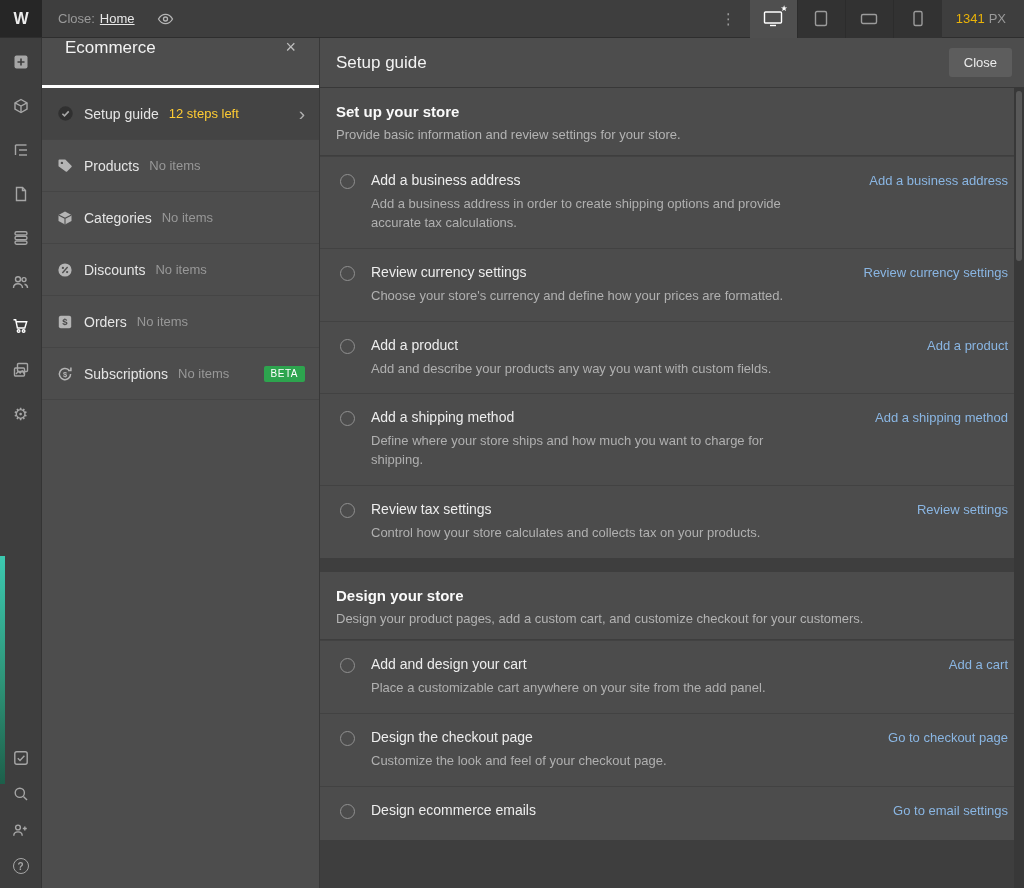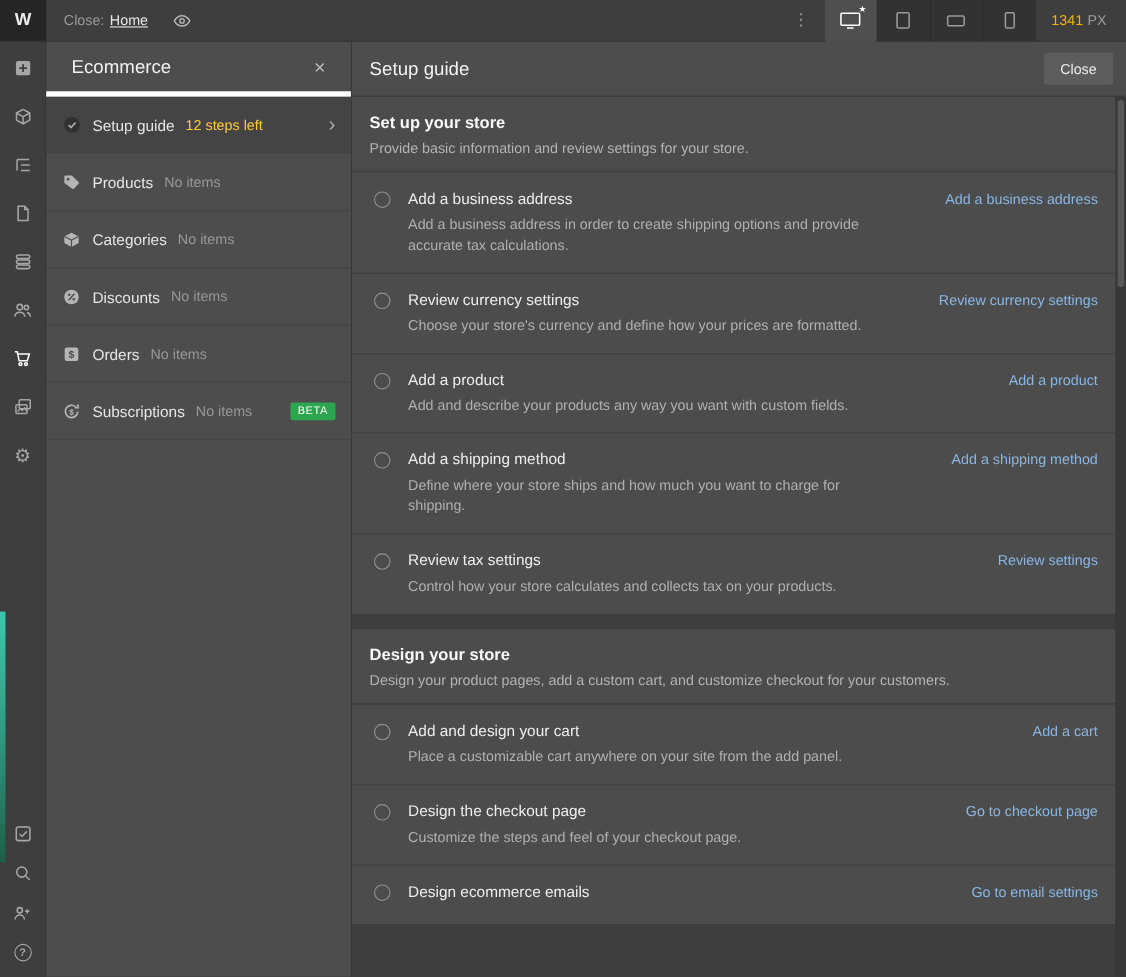--- a/index.html
+++ b/index.html
@@ -40,38 +40,38 @@
   .rcell{width:42px;height:44px;display:flex;align-items:center;justify-content:center;cursor:pointer;}
   .rcell svg{stroke:#a6a6a6;fill:none;stroke-width:1.4;}
   .rcell.active svg{stroke:#ffffff;}
   .rail-bottom{margin-top:auto;padding-bottom:4px;display:flex;flex-direction:column;}
   .rail-bottom .rcell{height:36px;}
   .gear-glyph{font-size:17px;color:#a6a6a6;line-height:1;}
   .help-glyph{width:16px;height:16px;border:1.4px solid #a6a6a6;border-radius:50%;color:#a6a6a6;font-size:10px;font-weight:700;display:flex;align-items:center;justify-content:center;}
 
   
   .panel{width:278px;flex:0 0 278px;background:#4d4d4d;border-right:1px solid #383838;display:flex;flex-direction:column;}
-  .panel-header{height:50px;flex:0 0 50px;display:flex;align-items:center;justify-content:space-between;padding:0 23px;border-bottom:5px solid #ffffff;}
+  .panel-header{height:50px;flex:0 0 50px;display:flex;align-items:flex-start;justify-content:space-between;padding:0 23px;border-bottom:3px solid #ffffff;}
   .panel-title{font-size:17px;font-weight:400;color:#f2f2f2;}
   .xbtn{color:#bdbdbd;font-size:18px;cursor:pointer;line-height:1;background:none;border:none;}
   .prow{height:52px;display:flex;align-items:center;gap:10px;padding:0 14px;border-bottom:1px solid #454545;cursor:pointer;}
   .prow.active{background:#444444;}
   .picon{width:18px;display:flex;align-items:center;justify-content:center;flex:none;}
   .plabel{font-size:14px;color:#e5e5e5;}
   .pmeta{font-size:13px;color:#989898;}
   .pmeta.steps{color:var(--steps_warning);}
   .chev{margin-left:auto;color:#b0b0b0;font-size:19px;line-height:1;}
   .badge{margin-left:auto;background:var(--beta_badge);color:#fff;font-size:10px;font-weight:400;letter-spacing:.5px;padding:2.5px 7px;border-radius:2px;}
 
   
   .main{flex:1;display:flex;flex-direction:column;min-width:0;background:#3e3e3e;}
   .main-header{height:50px;flex:0 0 50px;background:#4d4d4d;border-bottom:1px solid #383838;display:flex;align-items:center;justify-content:space-between;padding:0 12px 0 16px;}
   .main-title{font-size:17px;font-weight:400;color:#f2f2f2;}
   .close-btn{background:#5d5d5d;border:none;border-radius:3px;color:#ececec;font-size:13px;padding:7px 15px;cursor:pointer;font-family:inherit;margin-left:10px;}
-  .content{flex:1;position:relative;overflow:hidden;padding-right:10px;background:#3e3e3e;}
+  .content{flex:1;position:relative;overflow:hidden;background:#3e3e3e;}
   .scrollbar{position:absolute;top:0;right:0;bottom:0;width:10px;background:#383838;cursor:pointer;}
   .scroll-thumb{position:absolute;top:3px;left:2px;width:6px;height:170px;background:#585858;border-radius:3px;}
 
   .card{background:#4c4c4c;margin-bottom:14px;}
   .card-header{padding:15px 16px 13px 16px;border-bottom:1px solid #3e3e3e;}
   .card-title{font-size:15px;font-weight:700;color:#fafafa;}
   .card-sub{font-size:13px;color:#b3b3b3;margin-top:7px;}
   .task{display:flex;align-items:flex-start;padding:15px 16px 15px 20px;border-top:1px solid #424242;}
   .task:first-of-type{border-top:none;}
   .radio{width:15px;height:15px;flex:none;border:1.6px solid #909090;border-radius:50%;margin:2px 16px 0 0;cursor:pointer;background:transparent;}
@@ -372,21 +372,21 @@
               <div class="task-desc">Place a customizable cart anywhere on your site from the add panel.</div>
             </div>
             <a class="task-link" href="#">Add a cart</a>
           </div>
 
 
           <div class="task">
             <span class="radio"></span>
             <div class="task-text">
               <div class="task-title">Design the checkout page</div>
-              <div class="task-desc">Customize the steps and feel of your checkout page.</div>
+              <div class="task-desc">Customize the look and feel of your checkout page.</div>
             </div>
             <a class="task-link" href="#">Go to checkout page</a>
           </div>
 
           <div class="task">
             <span class="radio"></span>
             <div class="task-text">
               <div class="task-title">Design ecommerce emails</div>
 
             </div>

